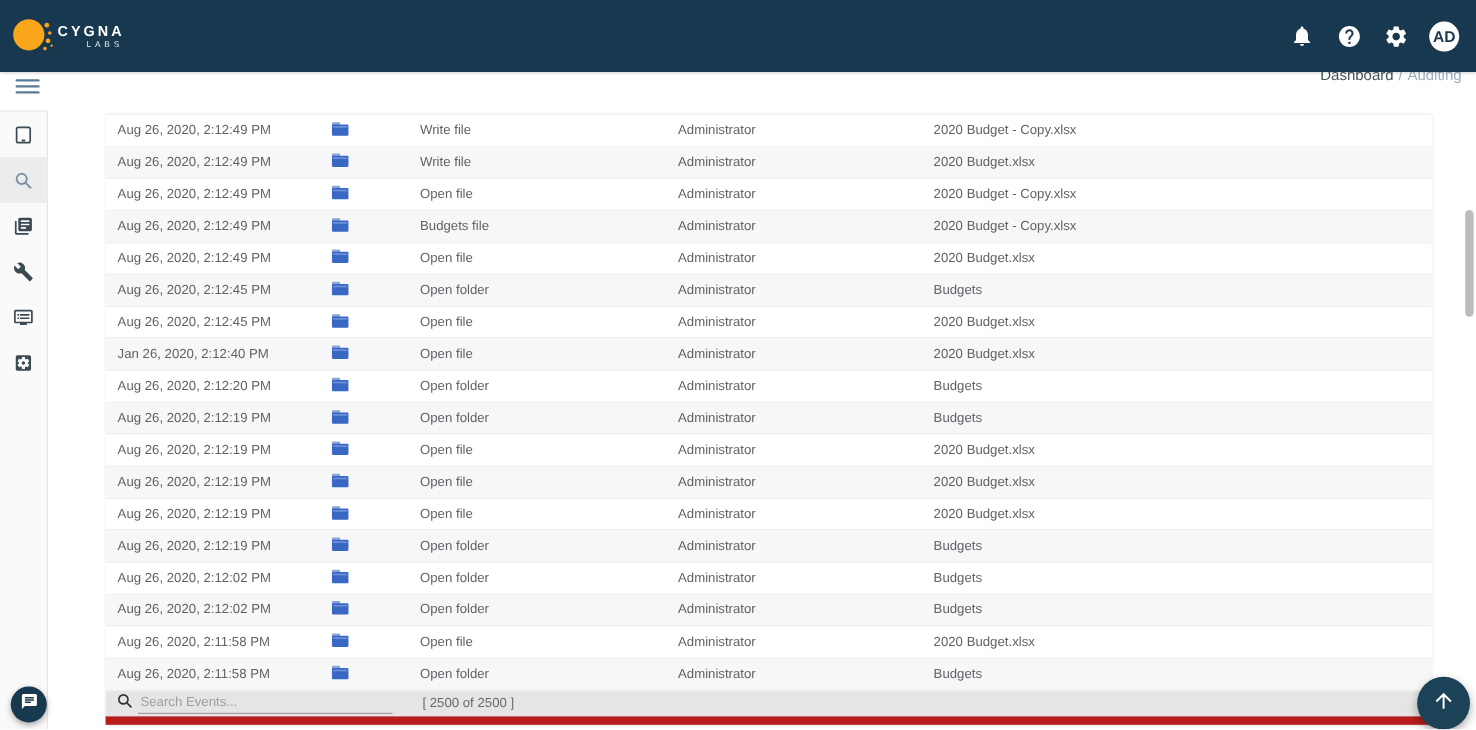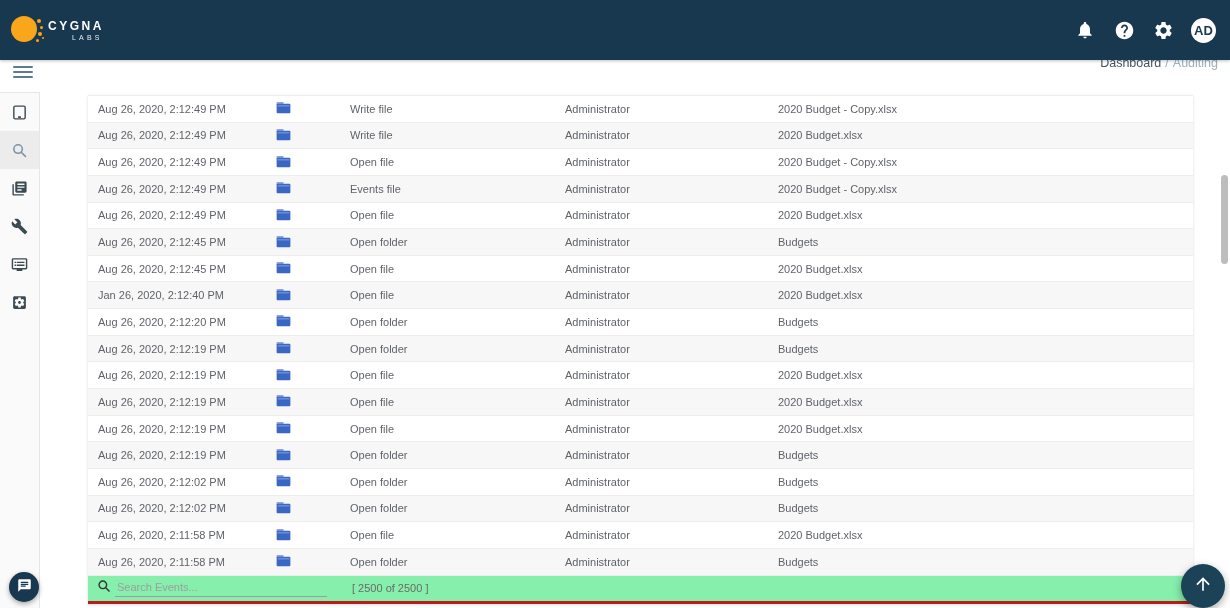--- a/index.html
+++ b/index.html
@@ -55,22 +55,22 @@
   
   .card{position:absolute;left:88px;top:95px;width:1105px;
     box-shadow:0 1px 3px rgba(0,0,0,.14);background:#fff;border-top:1px solid #eee}
   .erow{display:grid;grid-template-columns:188px 74px 215px 213px 1fr;align-items:center;
     height:26.65px;border-bottom:1px solid #ededed;background:#fff;font-size:11px;color:#5f6368;cursor:pointer}
   .erow.alt{background:#f7f7f7}
   .c-time{padding-left:10px;white-space:nowrap}
   .c-icon{display:flex;align-items:center}
   .c-op,.c-user,.c-file{white-space:nowrap;overflow:hidden}
 
-  .tfoot{display:flex;align-items:center;height:28px;border-bottom:3px solid #b91c1c;
-    background:#86efac;padding-left:9px}
+  .tfoot{display:flex;align-items:center;height:28px;border-bottom:7px solid #b91c1c;
+    background:#e5e5e5;padding-left:9px}
   .tfoot svg{flex:0 0 auto}
   .search-input{width:212px;margin-left:4px;border:none;outline:none;background:transparent;
     border-bottom:1px solid #9e9e9e;font-size:11px;color:#555;padding:2px 0 3px 2px;
     font-family:"Liberation Sans",sans-serif}
   .search-input::placeholder{color:#9e9e9e}
   .result-count{margin-left:25px;font-size:11px;color:#6a6a6a}
 
   
   .vscroll{position:absolute;left:1221px;top:175px;width:7px;height:89px;border-radius:4px;
     background:#bdbdbd;cursor:pointer}
@@ -235,21 +235,21 @@
       <div class="c-time">Aug 26, 2020, 2:12:49 PM</div>
       <div class="c-icon">
         <span>
           <svg width="15" height="13" viewBox="0 0 24 20">
                 <rect x="1" y="1" width="11" height="5" rx="1" fill="#8ba6dc"></rect>
                 <rect x="1" y="4" width="22" height="15" rx="1.5" fill="#3a66c4"></rect>
                 <rect x="2.5" y="6" width="19" height="2.4" fill="#6b8dd6"></rect>
               </svg>
         </span>
       </div>
-      <div class="c-op">Events file</div>
+      <div class="c-op">Budgets file</div>
       <div class="c-user">Administrator</div>
       <div class="c-file">2020 Budget - Copy.xlsx</div>
     </div>
         <div class="erow">
       <div class="c-time">Aug 26, 2020, 2:12:49 PM</div>
       <div class="c-icon">
         <span>
           <svg width="15" height="13" viewBox="0 0 24 20">
                 <rect x="1" y="1" width="11" height="5" rx="1" fill="#8ba6dc"></rect>
                 <rect x="1" y="4" width="22" height="15" rx="1.5" fill="#3a66c4"></rect>

